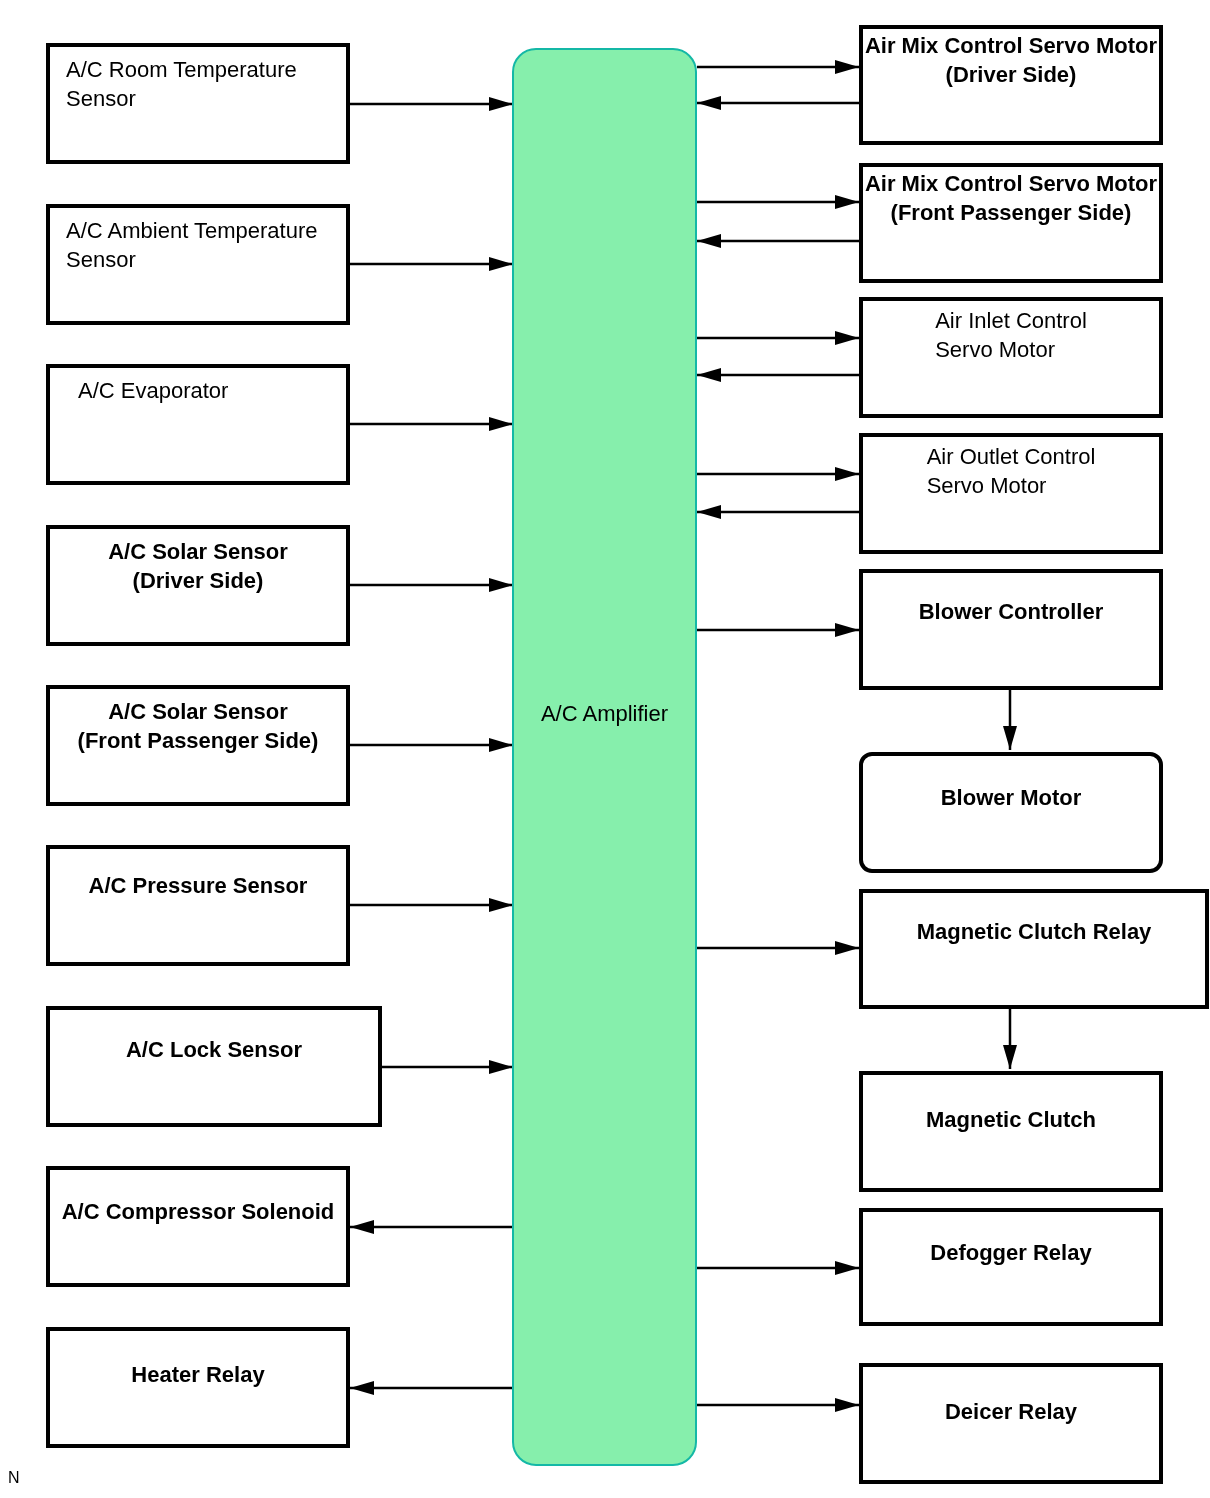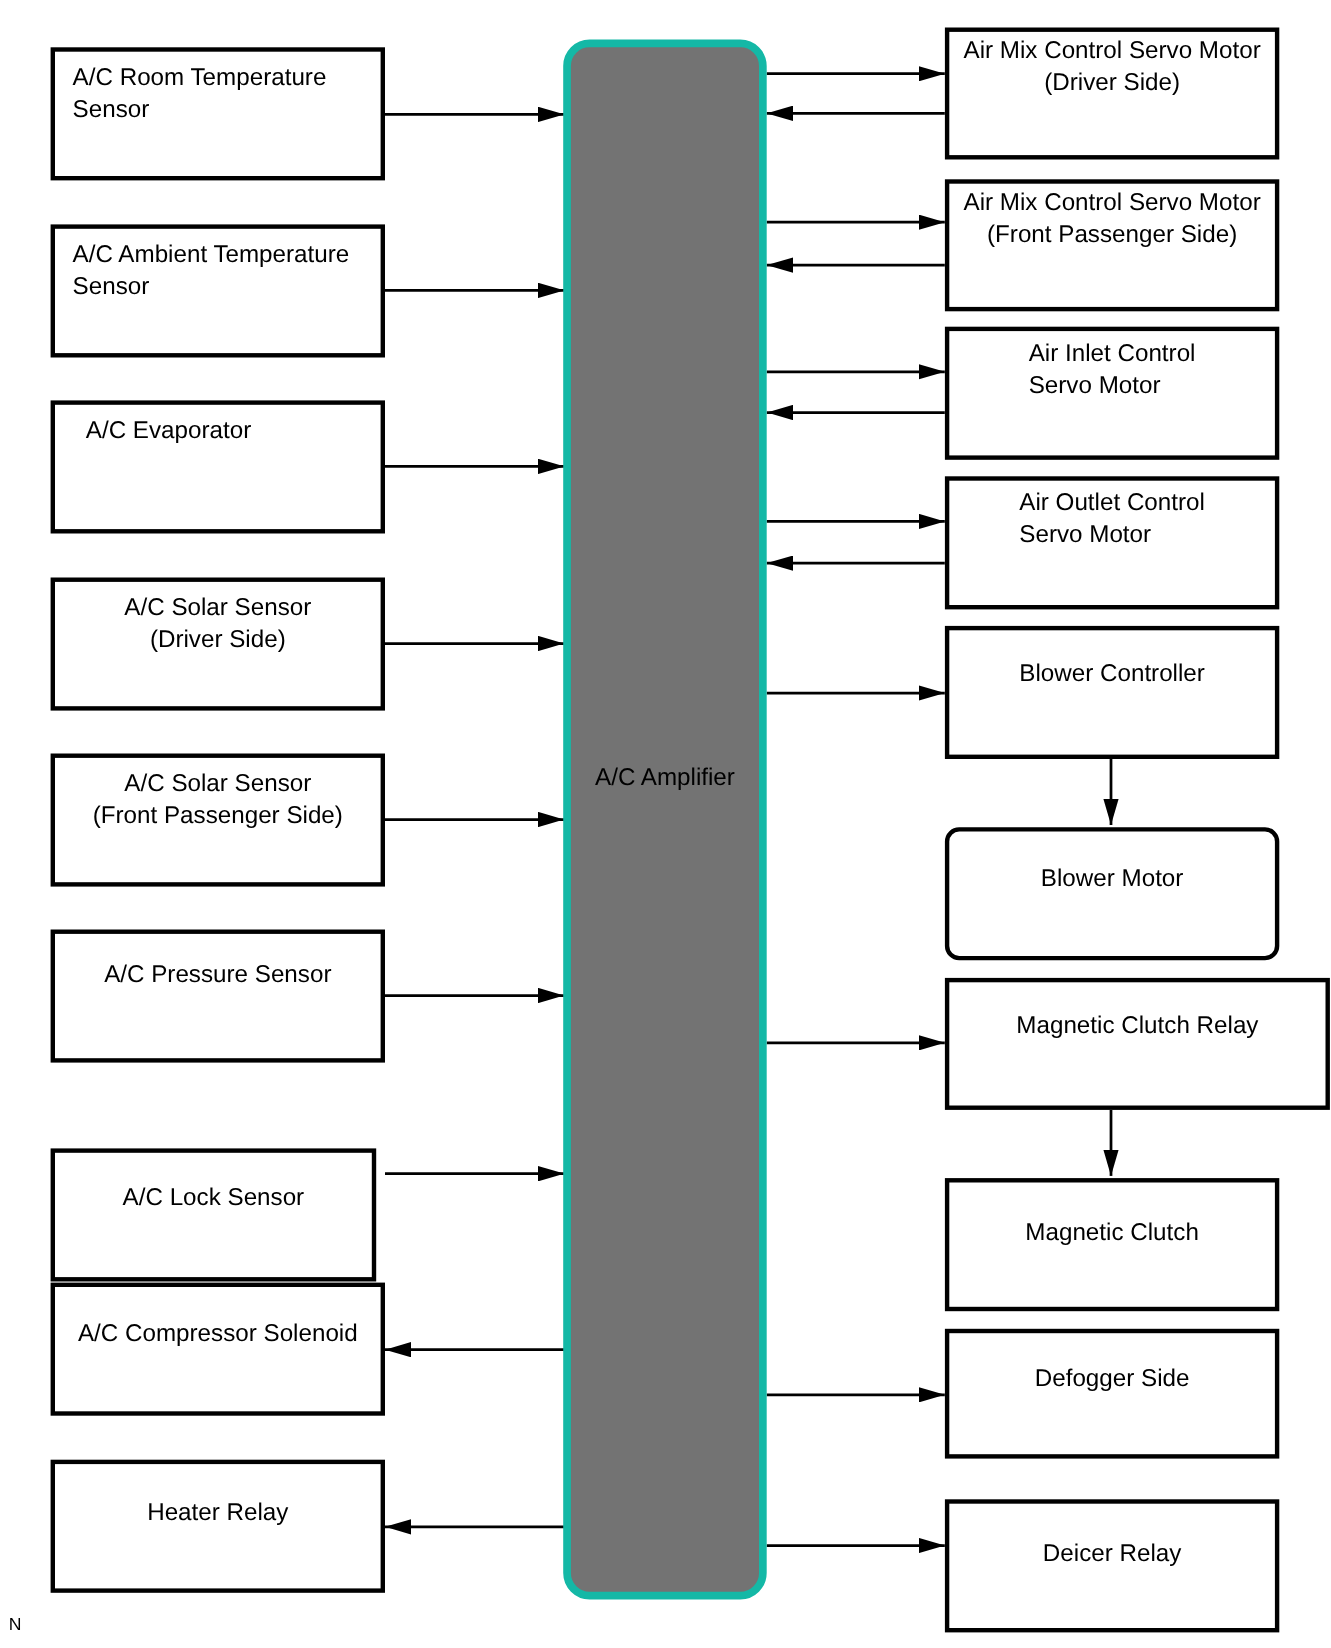--- a/index.html
+++ b/index.html
@@ -16,29 +16,30 @@
   .box {
     position: absolute;
     box-sizing: border-box;
     border: 4px solid #000000;
     background: #ffffff;
     font-size: 22px;
     line-height: 29px;
   }
   .box .ln { display: block; }
   .al { text-align: left; }
-  .ac { text-align: center; }
+  .ac { text-align: center; font-weight: bold; }
   .bc { text-align: center; }
   .bc .inner { display: inline-block; text-align: left; }
   .amp {
     position: absolute;
     box-sizing: border-box;
-    border: 7px solid #14b8a6;
+    border: 2px solid #14b8a6;
     border-radius: 24px;
-    background: #737373;
+    background: #86efac;
+    margin-top: 12px;
   }
   .amp .amp-label {
     position: absolute;
     left: 0; top: 649px;
     width: 100%;
     text-align: center;
     font-size: 22px;
     line-height: 29px;
   }
   .footnote {
@@ -105,21 +106,21 @@
     <span class="ln">A/C Solar Sensor</span>
     <span class="ln">(Driver Side)</span>
   </div>
   <div class="box ac" style="left:46px;top:685px;width:304px;height:121px;padding-top:8px;">
     <span class="ln">A/C Solar Sensor</span>
     <span class="ln">(Front Passenger Side)</span>
   </div>
   <div class="box ac" style="left:46px;top:845px;width:304px;height:121px;padding-top:22px;">
     <span class="ln">A/C Pressure Sensor</span>
   </div>
-  <div class="box ac" style="left:46px;top:1006px;width:296px;height:121px;padding-top:25px;margin-top:38px;">
+  <div class="box ac" style="left:46px;top:1006px;width:336px;height:121px;padding-top:25px;">
     <span class="ln">A/C Lock Sensor</span>
   </div>
   <div class="box ac" style="left:46px;top:1166px;width:304px;height:121px;padding-top:27px;">
     <span class="ln">A/C Compressor Solenoid</span>
   </div>
   <div class="box ac" style="left:46px;top:1327px;width:304px;height:121px;padding-top:29px;">
     <span class="ln">Heater Relay</span>
   </div>
 
   <div class="box ac" style="left:859px;top:25px;width:304px;height:120px;padding-top:2px;">
@@ -148,21 +149,21 @@
   <div class="box ac" style="left:859px;top:752px;width:304px;height:121px;padding-top:27px;border-radius:13px;">
     <span class="ln">Blower Motor</span>
   </div>
   <div class="box ac" style="left:859px;top:889px;width:350px;height:120px;padding-top:24px;">
     <span class="ln">Magnetic Clutch Relay</span>
   </div>
   <div class="box ac" style="left:859px;top:1071px;width:304px;height:121px;padding-top:30px;">
     <span class="ln">Magnetic Clutch</span>
   </div>
   <div class="box ac" style="left:859px;top:1208px;width:304px;height:118px;padding-top:26px;">
-    <span class="ln">Defogger Side</span>
+    <span class="ln">Defogger Relay</span>
   </div>
   <div class="box ac" style="left:859px;top:1343px;width:304px;height:121px;padding-top:30px;margin-top:20px;">
     <span class="ln">Deicer Relay</span>
   </div>
 
   <div class="footnote">N</div>
 
 </div>
 
 </body></html>

